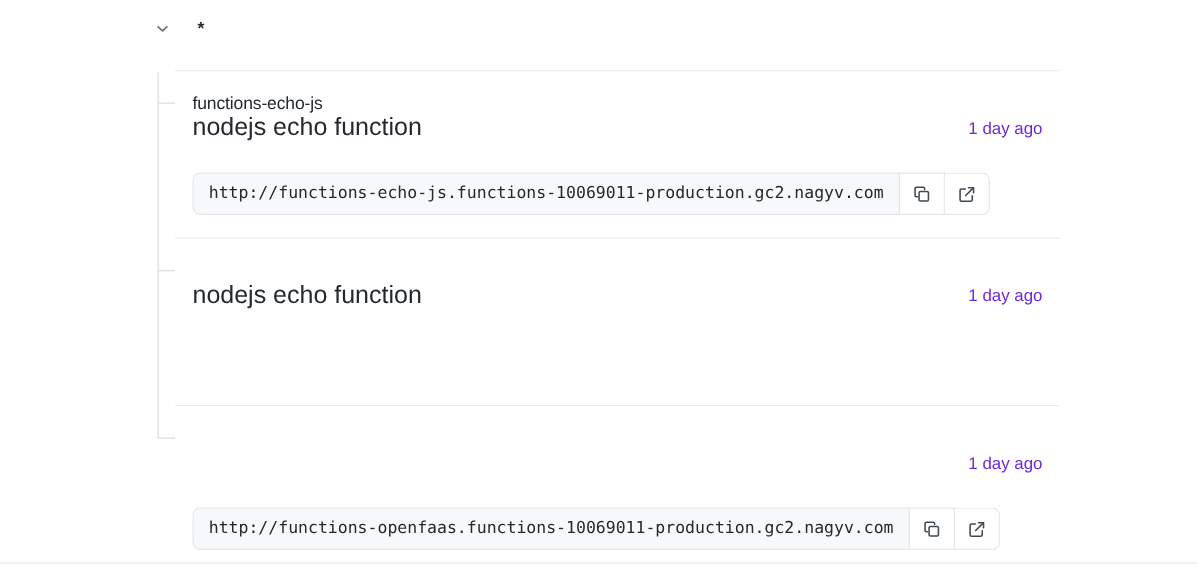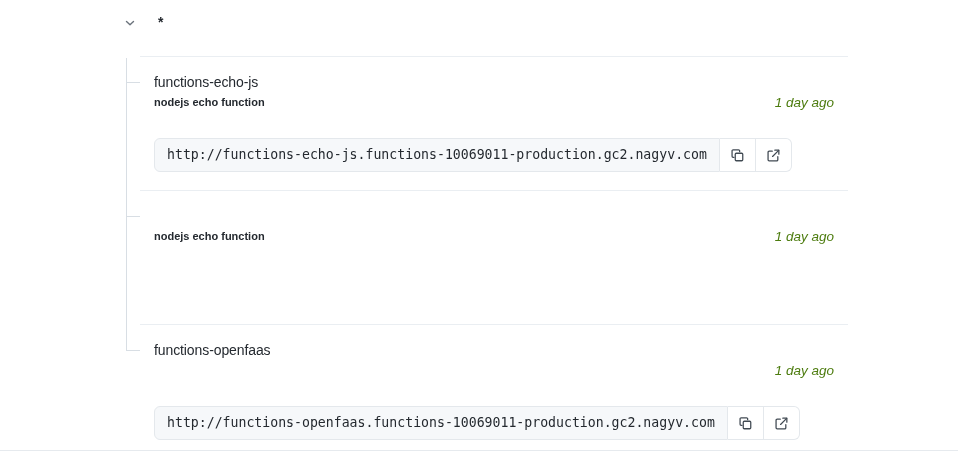--- a/index.html
+++ b/index.html
@@ -110,34 +110,33 @@
     font-size: 14px;
     line-height: 21px;
     font-weight: 400;
     color: #24292f;
     letter-spacing: -0.1px;
   }
   .fn-desc {
     position: absolute;
     left: 0;
     top: 32px;
-    font-size: 11px;
+    font-size: 20px;
     line-height: 21px;
-    font-weight: 700;
+    font-weight: 400;
     color: #24292f;
   }
   .fn-time {
     position: absolute;
     right: 14px;
     top: 32px;
     font-size: 13.5px;
     line-height: 21px;
-    color: #4d7c0f;
+    color: #6d28d9;
     white-space: nowrap;
-    font-style: italic;
   }
 
   
   .url-group {
     position: absolute;
     left: 0;
     top: 78px;
     display: flex;
     align-items: stretch;
     height: 34px;
@@ -243,21 +242,20 @@
         </div>
       </div>
     </div>
 
     <div class="fn-item i1">
       <div class="fn-desc">nodejs echo function</div>
       <div class="fn-time">1 day ago</div>
     </div>
 
     <div class="fn-item i2">
-      <div class="fn-title">functions-openfaas</div>
       <div class="fn-time">1 day ago</div>
       <div class="url-group">
         <div class="url-field">http://functions-openfaas.functions-10069011-production.gc2.nagyv.com</div>
         <div class="icon-btn">
           <svg width="15" height="15" viewBox="0 0 16 16" fill="none" aria-hidden="true">
             <rect x="5.6" y="5.6" width="8.0" height="8.0" rx="1.1" stroke="#414a53" stroke-width="1.35"></rect>
             <path d="M10.3 3.9 V3.0 A1.1 1.1 0 0 0 9.2 1.9 H3.3 A1.1 1.1 0 0 0 2.2 3.0 V8.9 A1.1 1.1 0 0 0 3.3 10.0 H4.2" stroke="#414a53" stroke-width="1.35" stroke-linecap="round" stroke-linejoin="round"></path>
           </svg>
         </div>
         <div class="icon-btn">

